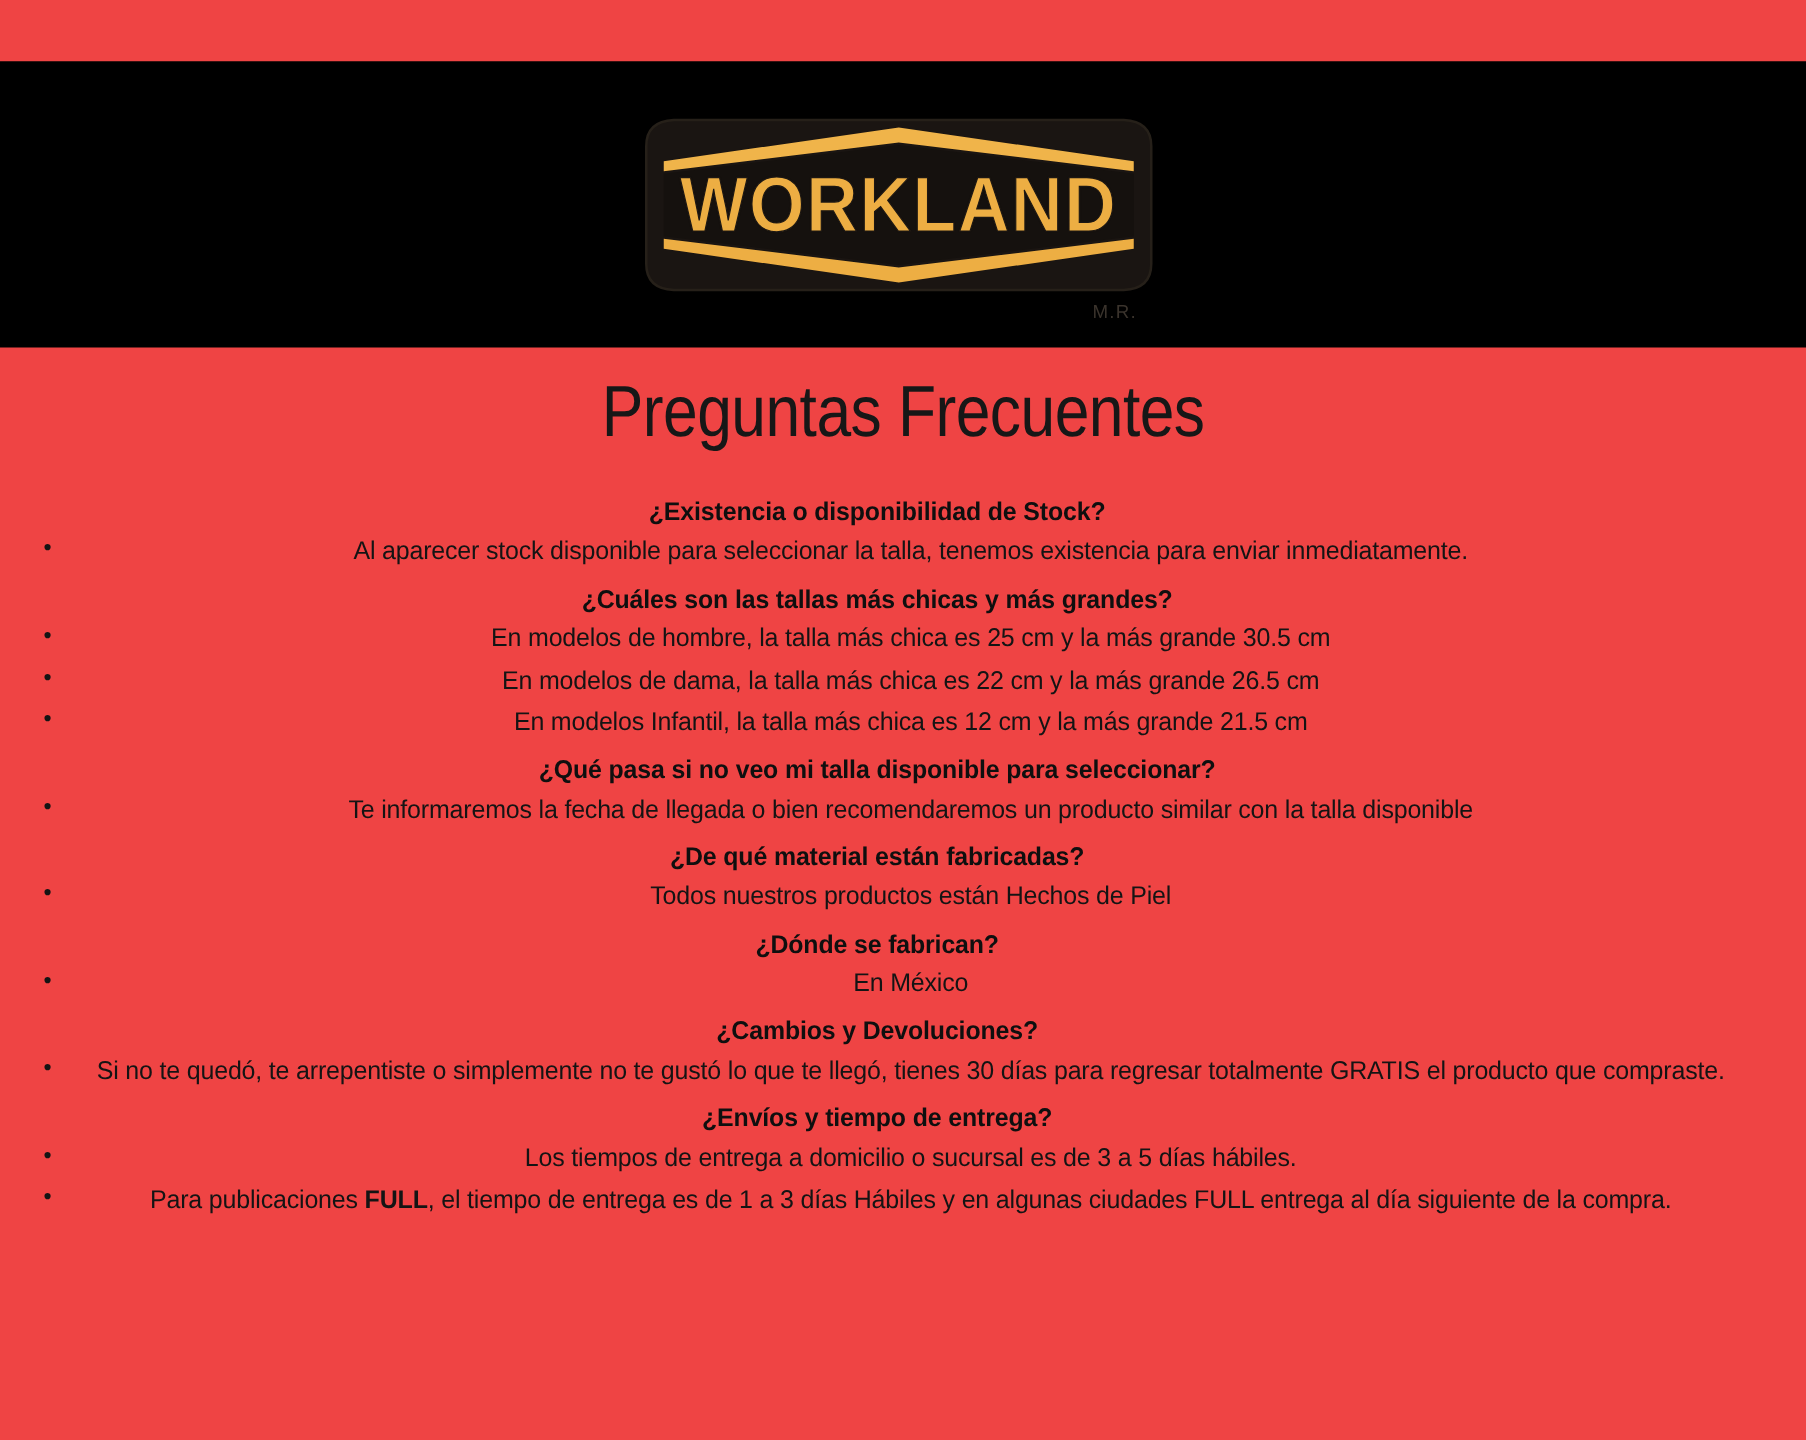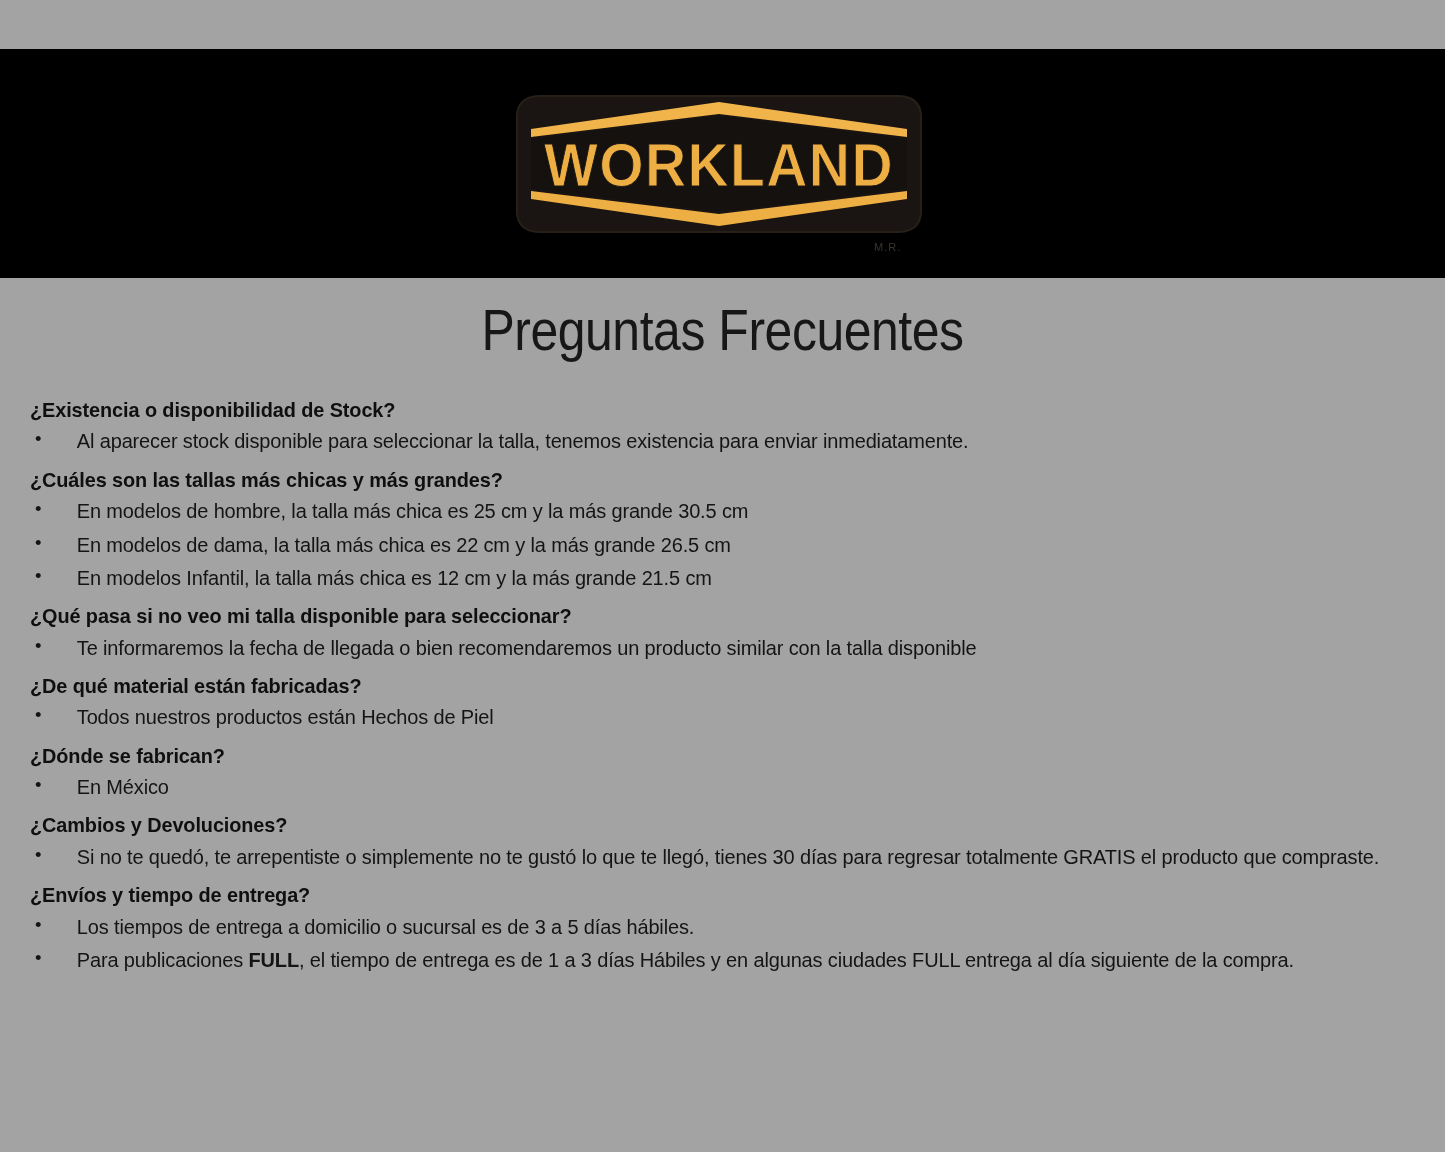--- a/index.html
+++ b/index.html
@@ -3,21 +3,21 @@
 <meta charset="utf-8">
 <title>Preguntas Frecuentes - WORKLAND</title>
 <style>
   * { margin:0; padding:0; box-sizing:border-box; }
   html,body {
     width:1445px; height:1152px;
     background:#ffffff;
     font-family:"Liberation Sans", sans-serif;
     overflow:hidden;
   }
-  .page { position:relative; width:1445px; height:1152px; background:#a3a3a3; }
+  .page { position:relative; width:1445px; height:1152px; background:#ef4444; }
 
   
   .header-band {
     position:absolute; left:0; top:49px;
     width:1445px; height:229px;
     background:#000000;
     overflow:hidden;
   }
   .logo-wrap {
     position:absolute; left:499px; top:40px;
@@ -33,21 +33,21 @@
     font-weight:bold;
     font-size:62px;
     letter-spacing:1.5px;
     color:#EDAE43;
     -webkit-text-stroke:1px #1c1713;
     transform:scaleX(0.92);
     text-shadow:0 0 1px #241d16;
   }
   .logo-mr {
     position:absolute; left:375px; top:152px;
-    font-size:11px; font-weight:normal;
+    font-size:15px; font-weight:normal;
     color:#3a332c;
     letter-spacing:1px;
   }
 
   
   .page-title {
     position:absolute; left:0; top:296px; width:1445px;
     text-align:center;
     font-family:"Liberation Sans Narrow","Liberation Sans", sans-serif;
     font-size:58px;
@@ -83,21 +83,21 @@
     letter-spacing:-0.15px;
     transform:scaleX(0.975);
     transform-origin:left center;
   }
   .a .bullet {
     position:absolute; left:5px; top:-1px;
     font-size:19px; line-height:1.38;
     color:#141414;
   }
   .a b { font-weight:bold; }
-  .grp { margin-bottom:10px; }
+  .grp { margin-bottom:10px;text-align:center; }
   .grp:last-child { margin-bottom:16px; }
   .grp .q { margin-bottom:4px; }
 </style>
 </head>
 <body>
 
 <div class="page">
 
   <div class="header-band">
     <div class="logo-wrap">

